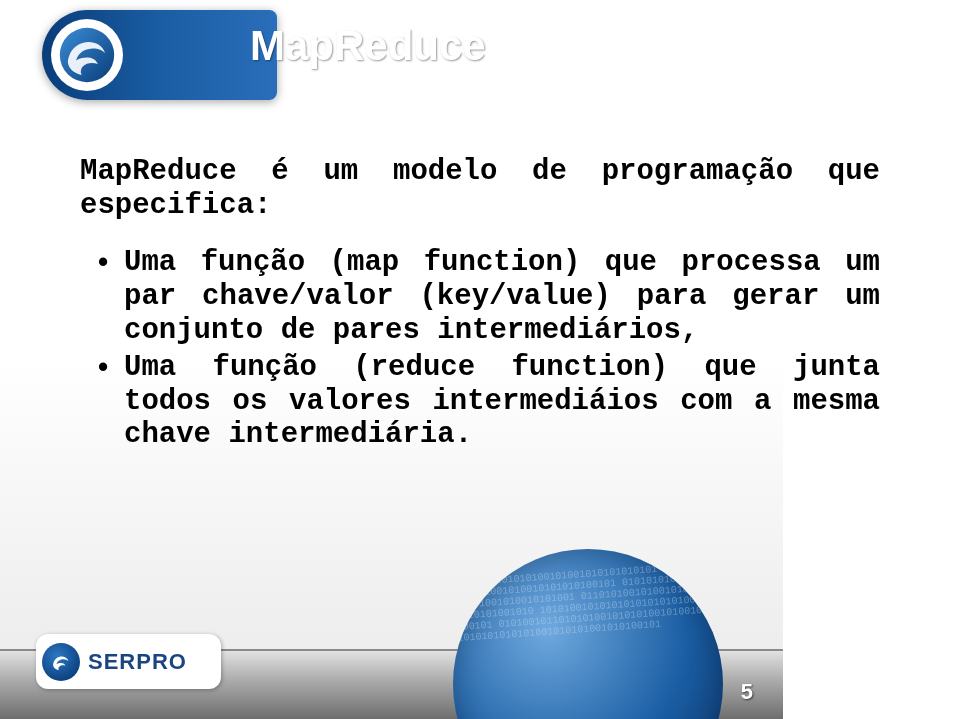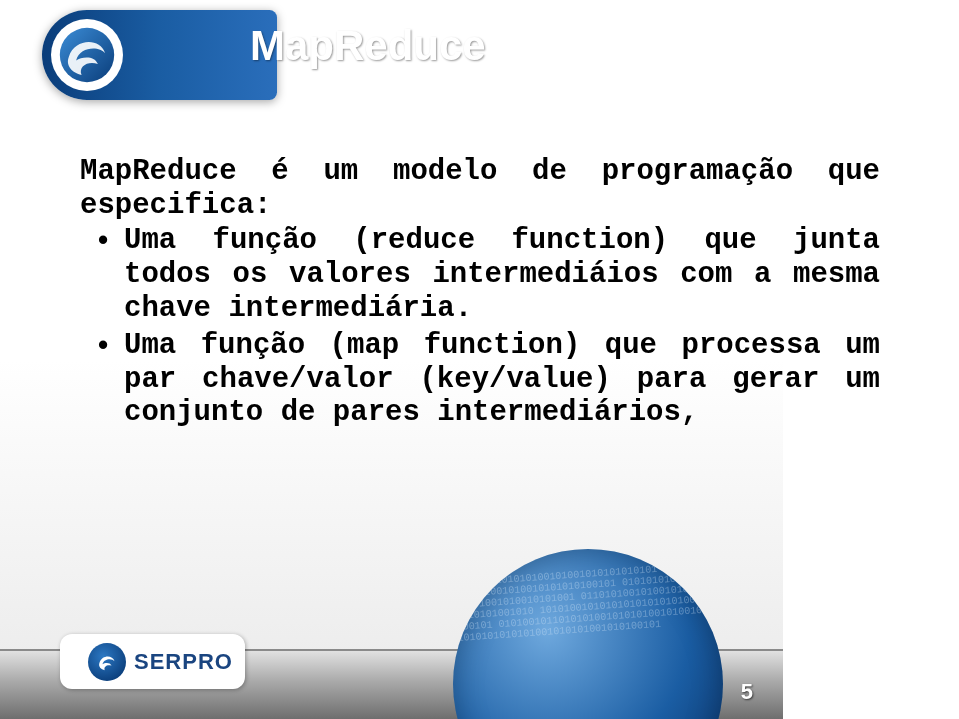--- a/index.html
+++ b/index.html
@@ -50,21 +50,21 @@
     left: 80px;
     top: 155px;
     width: 800px;
     font-family: "Courier New", Courier, monospace;
     font-size: 29px;
     color: #000000;
     font-weight: bold;
     line-height: 1.16;
   }
   .body .intro {
-    margin-bottom: 2px;
+    margin-bottom: 24px;
     text-align: justify;
     text-justify: inter-word;
   }
   .body .bullet-list {
     list-style: none;
     padding-left: 18px;
   }
   .body .bullet-list li {
     position: relative;
     padding-left: 26px;
@@ -83,30 +83,30 @@
     position: absolute;
     bottom: 0;
     left: 0;
     width: 100%;
     height: 70px;
     background: linear-gradient(to bottom, #e1e1e1 0%, #a9a9a9 45%, #6e6e6e 100%);
     border-top: 2px solid #8a8a8a;
   }
   .footer-logo {
     position: absolute;
-    left: 60px;
+    left: 36px;
     bottom: 30px;
     width: 185px;
     height: 55px;
     background: #ffffff;
     border-radius: 12px;
     box-shadow: 1px 1px 4px rgba(0,0,0,0.3);
     display: flex;
     align-items: center;
-    padding-left: 28px;
+    padding-left: 6px;
   }
   .footer-logo-icon {
     width: 38px;
     height: 38px;
     border-radius: 50%;
     background: radial-gradient(circle at 40% 35%, #2c78c3 0%, #0a3d7a 80%);
     display: flex;
     align-items: center;
     justify-content: center;
     margin-right: 8px;
@@ -170,22 +170,22 @@
         <path d="M12 34c6-20 34-22 40-4-6-8-28-8-32 8 6-4 20-6 24 4-10-4-22 2-18 12-10-2-18-10-14-20z" fill="#ffffff" opacity="0.9"></path>
       </svg>
     </div>
   </div>
 
   <div class="title">MapReduce</div>
 
   <div class="body">
     <div class="intro">MapReduce é um modelo de programação que especifica:</div>
     <ul class="bullet-list">
+      <li>Uma função (map function) que processa um par chave/valor (key/value) para gerar um conjunto de pares intermediários,</li>
       <li>Uma função (reduce function) que junta todos os valores intermediáios com a mesma chave intermediária.</li>
-      <li>Uma função (map function) que processa um par chave/valor (key/value) para gerar um conjunto de pares intermediários,</li>
     </ul>
   </div>
 
   <div class="footer">
     <div class="footer-sphere">
       <div class="sphere-lines">0110100101010100101001010101010101 1010011010101001010010101010100101 0101010101011010101001010010101001 0110101001010010101001010101001010 1010100101010101010101010010100101 0101001011010101001010101001010010 1010101010101001010101001010100101</div>
     </div>
   </div>
 
   <div class="footer-logo">

